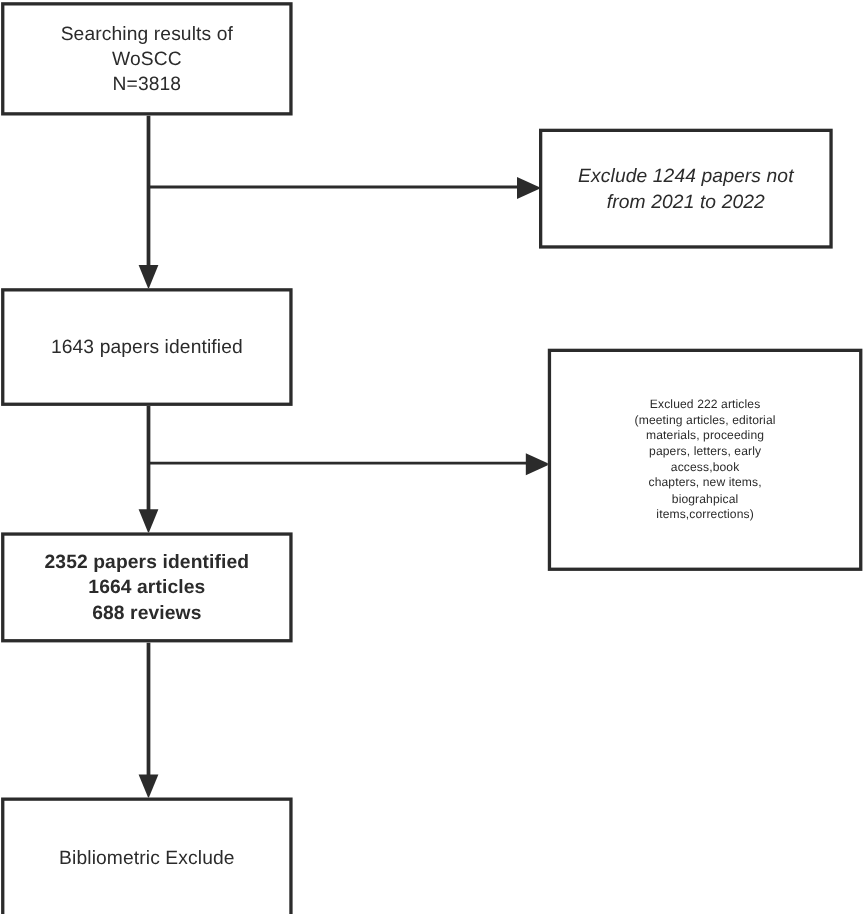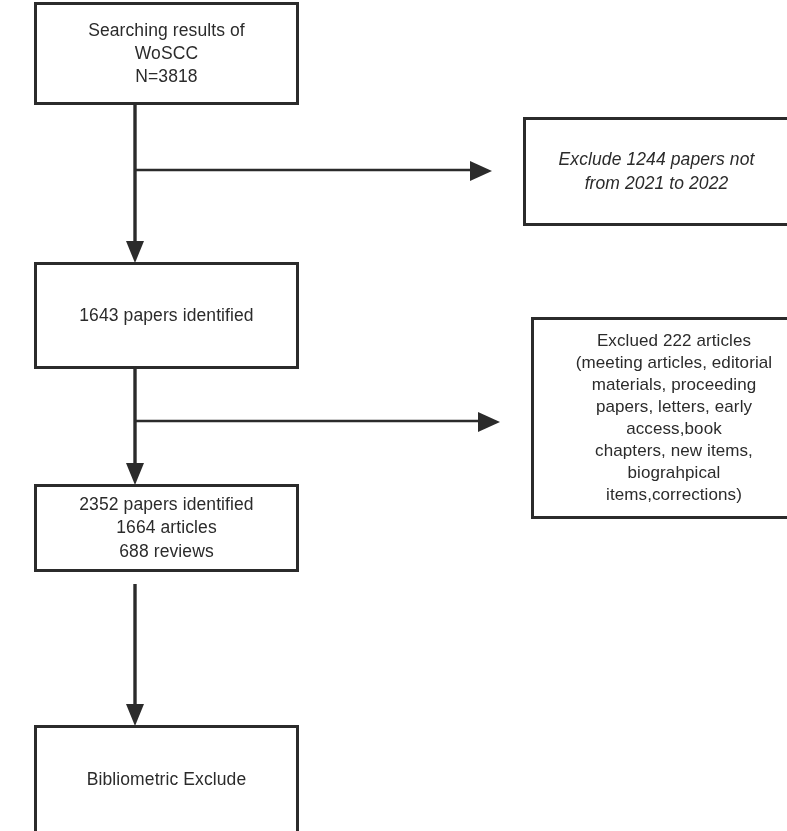--- a/index.html
+++ b/index.html
@@ -37,34 +37,33 @@
     border: 3px solid #2b2b2b;
     display: flex;
     align-items: center;
     justify-content: center;
     text-align: center;
     color: #2b2b2b;
     font-size: 17.5px;
     line-height: 1.32;
     letter-spacing: 0.1px;
     padding: 2px 6px;
-    margin-left: 33px;
   }
   .flow-box .box-text {
     display: block;
     width: 100%;
     white-space: pre-line;
   }
   
   #box-source        { left: 1px;   top: 2px;   width: 265px; height: 103px; }
   #box-excluded-year { left: 490px; top: 117px; width: 267px; height: 109px; font-style: italic; }
   #box-identified-1  { left: 1px;   top: 262px; width: 265px; height: 107px; }
   #box-excluded-type { left: 498px; top: 317px; width: 286px; height: 202px;
-                       font-size: 17px; line-height: 1.30; }
-  #box-identified-2  { left: 1px;   top: 484px; width: 265px; height: 88px; }
+                       font-size: 11px; line-height: 1.30; }
+  #box-identified-2  { left: 1px;   top: 484px; width: 265px; height: 100px; font-weight: bold; }
   #box-analysis      { left: 1px;   top: 725px; width: 265px; height: 110px; }
 </style>
 </head>
 <body>
 
 <div id="flowchart">
 
   <svg id="connector-layer" viewBox="0 0 787 831" width="787" height="831" xmlns="http://www.w3.org/2000/svg">
     <defs>
       <marker id="arrow-down" markerWidth="13" markerHeight="13" refX="1.5" refY="6" orient="auto" markerUnits="userSpaceOnUse">

